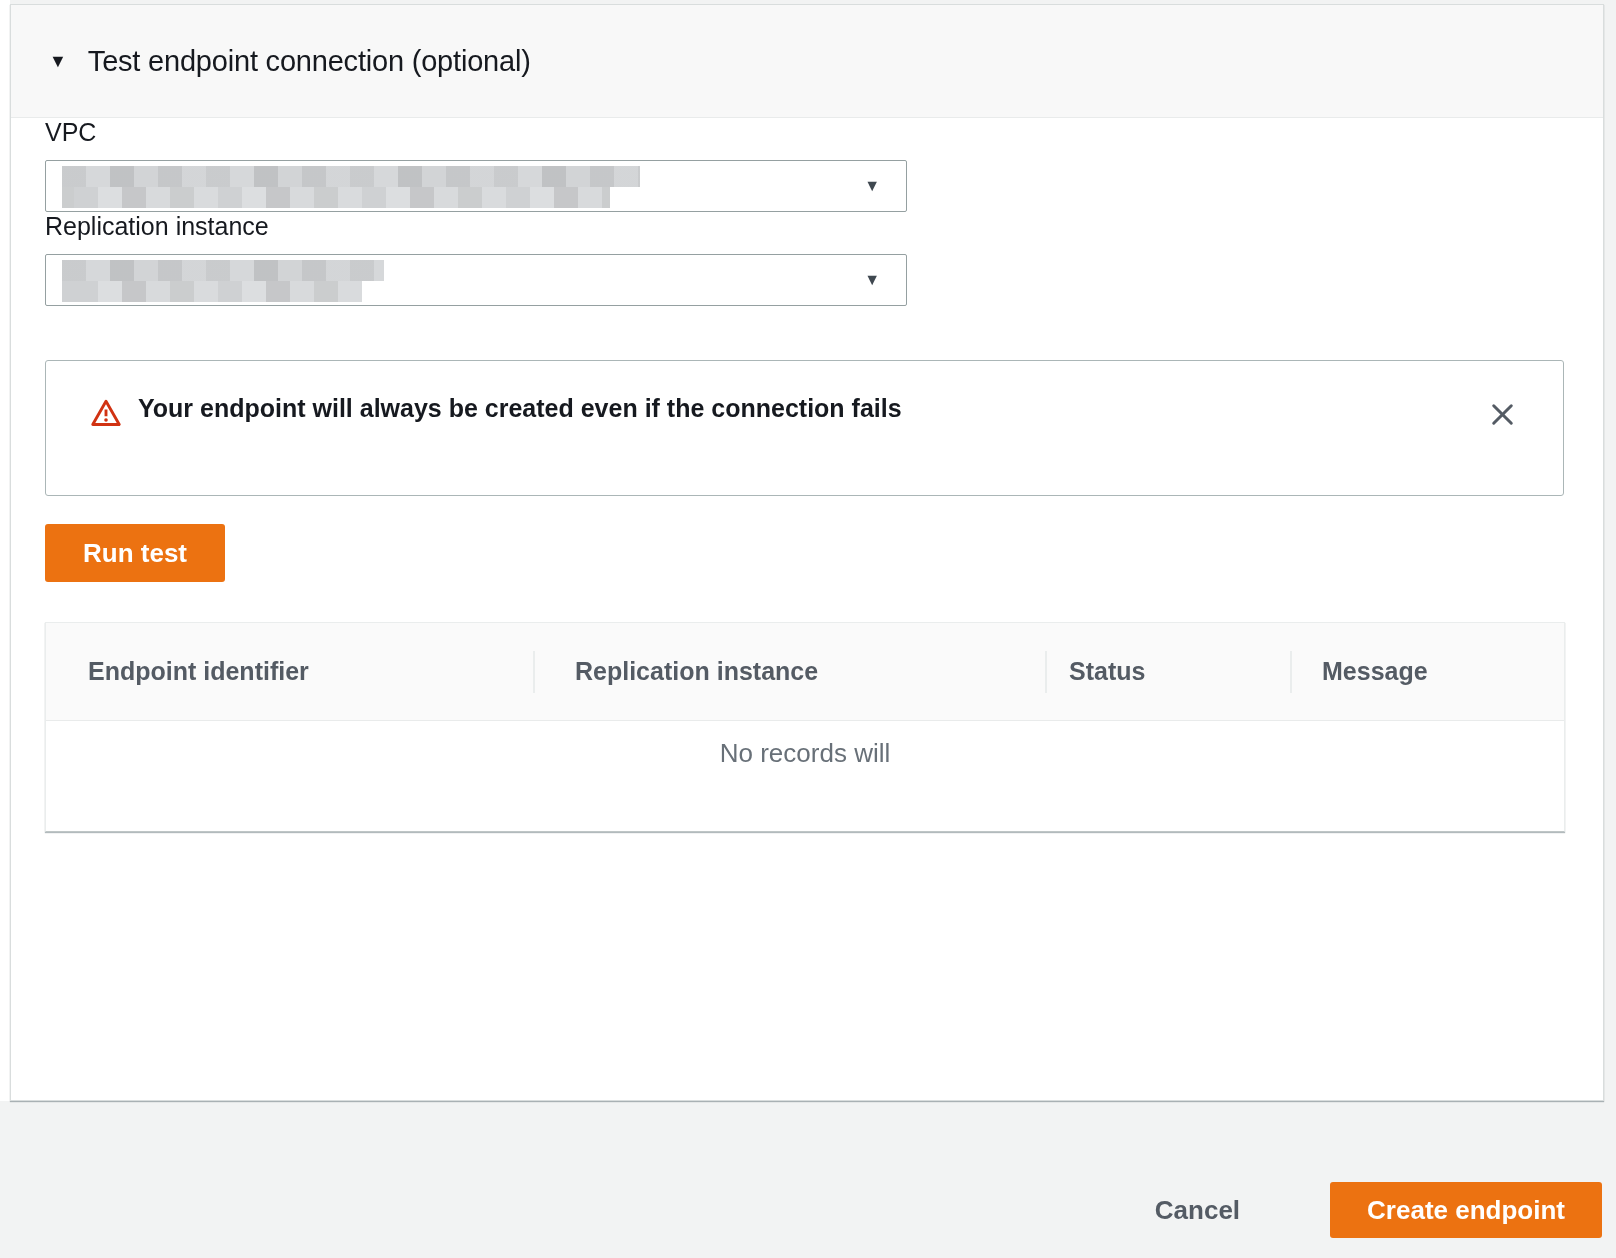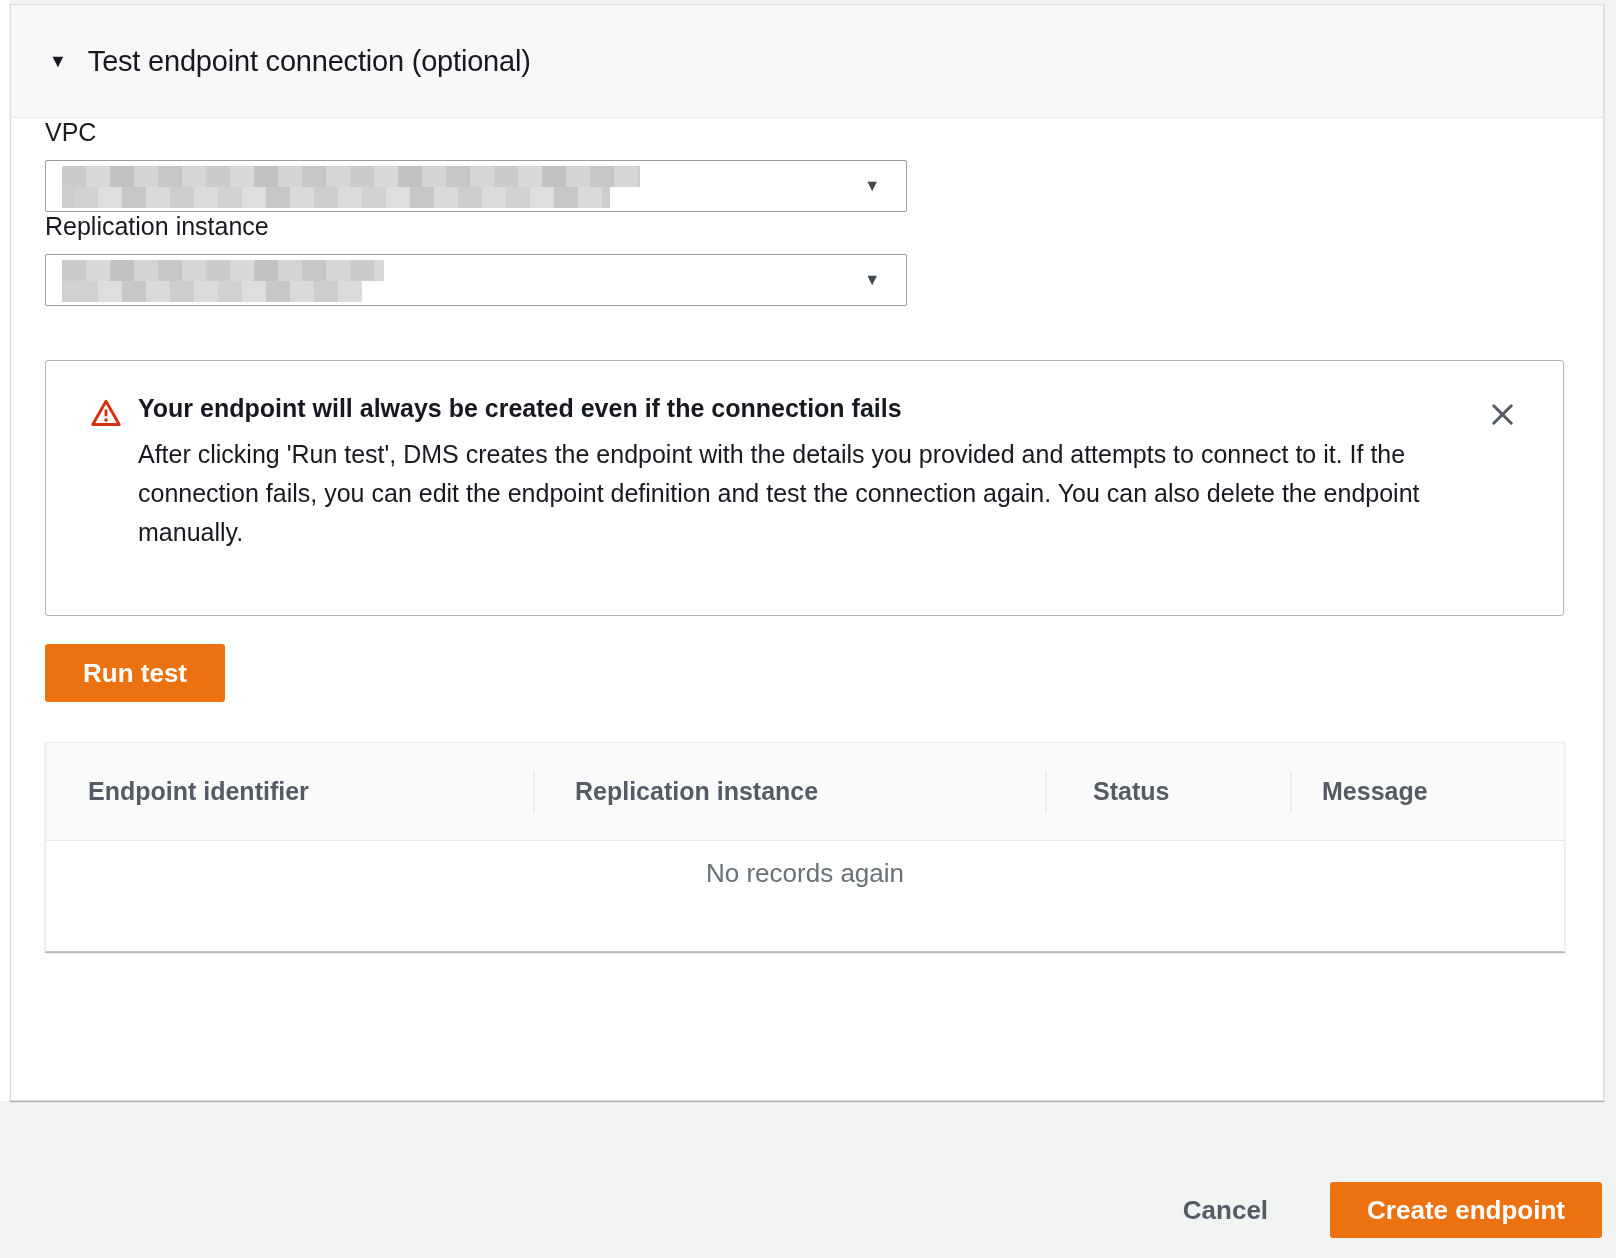--- a/index.html
+++ b/index.html
@@ -178,21 +178,21 @@
     font-weight: 700;
     color: #545b64;
     position: relative;
     box-sizing: border-box;
     height: 100%;
     display: flex;
     align-items: center;
   }
   .th.c1 { width: 487px; padding-left: 42px; }
   .th.c2 { width: 512px; padding-left: 42px; }
-  .th.c3 { width: 245px; padding-left: 48px; }
+  .th.c3 { width: 245px; padding-left: 24px; }
   .th.c4 { flex: 1; padding-left: 32px; }
   .th.c2::before, .th.c3::before, .th.c4::before {
     content: "";
     position: absolute;
     left: 0;
     top: 50%;
     transform: translateY(-50%);
     width: 2px;
     height: 42px;
     background: #eaeded;
@@ -207,20 +207,21 @@
     color: #687078;
   }
   
   .footer-actions {
     position: absolute;
     right: 14px;
     top: 1182px;
     height: 56px;
     display: flex;
     align-items: center;
+    gap: 28px;
   }
   .cancel-link {
     font-size: 26px;
     font-weight: 700;
     color: #545b64;
     margin-right: 62px;
     cursor: pointer;
   }
   .create-btn { height: 56px; line-height: 56px; padding: 0 37px; }
 </style>
@@ -255,40 +256,39 @@
     <div class="alert">
       <span class="alert-icon">
         <svg width="32" height="30" viewBox="0 0 24 24">
           <path d="M12 2.6 L22.6 21.2 H1.4 Z" fill="none" stroke="#d13212" stroke-width="2.3" stroke-linejoin="round"></path>
           <line x1="12" y1="9.2" x2="12" y2="14.6" stroke="#d13212" stroke-width="2.3"></line>
           <circle cx="12" cy="17.6" r="1.45" fill="#d13212"></circle>
         </svg>
       </span>
       <div class="alert-text">
         <div class="alert-title">Your endpoint will always be created even if the connection fails</div>
-        <div class="alert-body">After clicking 'Run test', DMS creates the endpoint with the details you provided and attempts to connect to it. If the connection fails, you can edit the endpoint definition and test the connection again. You can also delete the endpoint manually.</div>
       </div>
       <button class="alert-close">
         <svg width="31" height="31" viewBox="0 0 24 24">
           <path d="M5.2 5.2 L18.8 18.8 M18.8 5.2 L5.2 18.8" stroke="#545b64" stroke-width="2.3" stroke-linecap="round"></path>
         </svg>
       </button>
     </div>
 
     <button class="btn-primary run-test">Run test</button>
 
     <div class="results-table">
       <div class="thead">
         <div class="th c1">Endpoint identifier</div>
         <div class="th c2">Replication instance</div>
         <div class="th c3">Status</div>
         <div class="th c4">Message</div>
       </div>
       <div class="tbody">
-        <div class="empty-text">No records again</div>
+        <div class="empty-text">No records will</div>
       </div>
     </div>
 
   </div>
 </section>
 
 <div class="footer-actions">
   <span class="cancel-link">Cancel</span>
   <button class="btn-primary create-btn">Create endpoint</button>
 </div>

